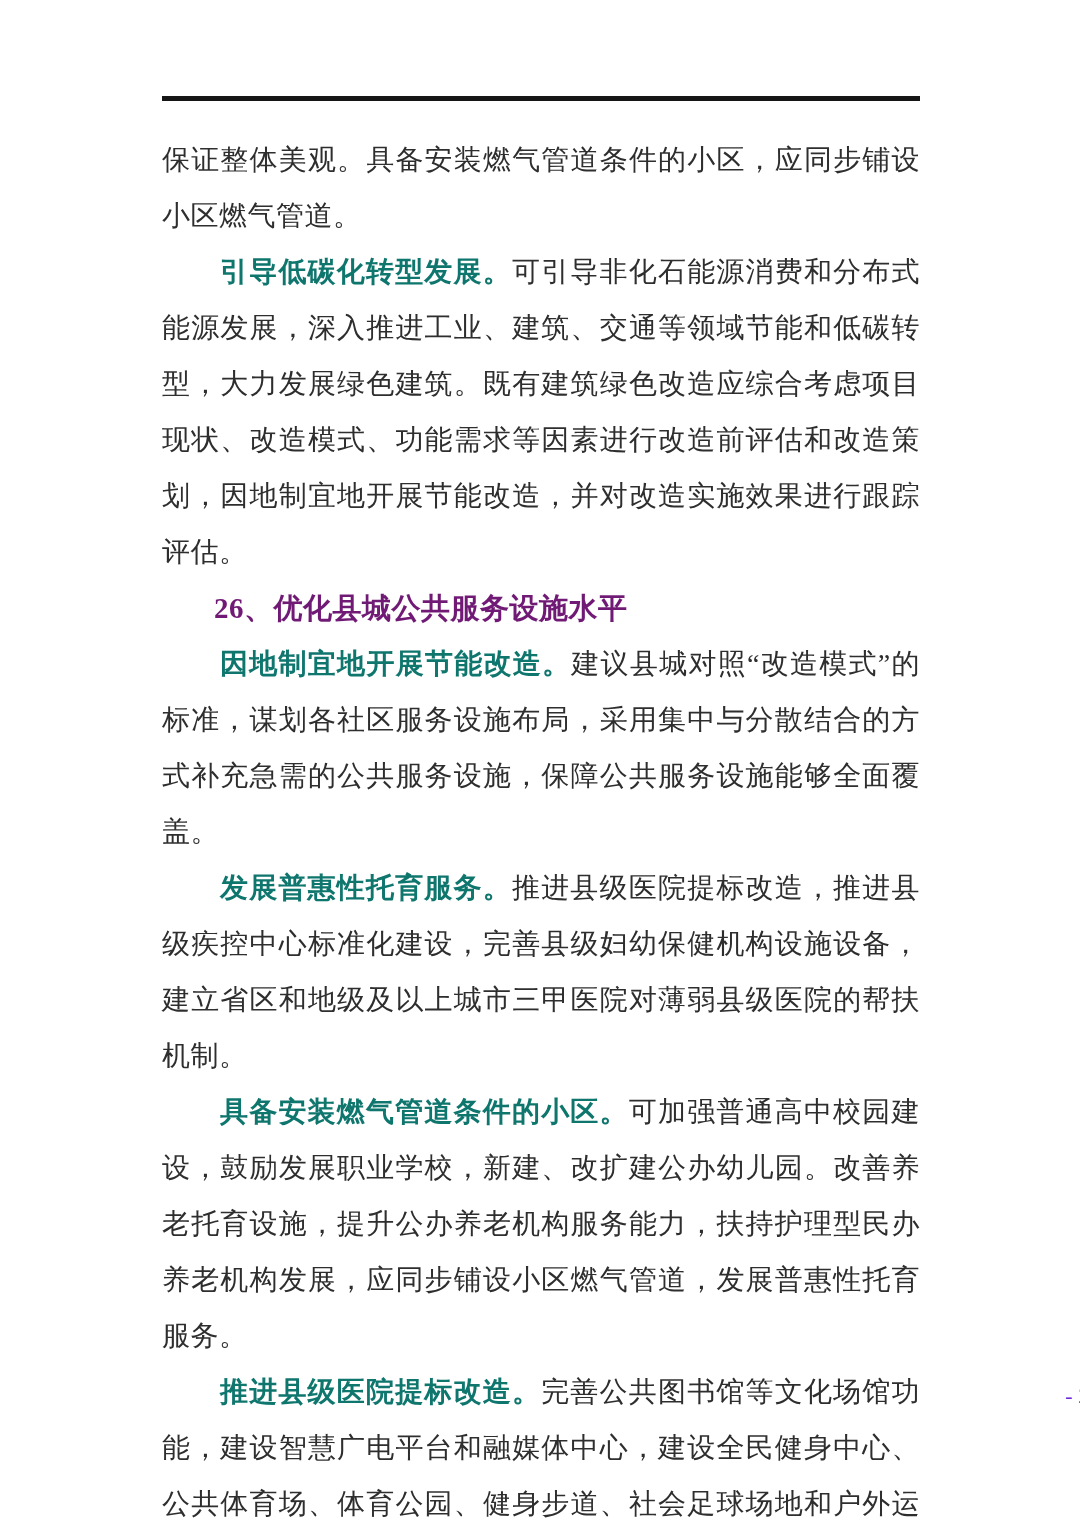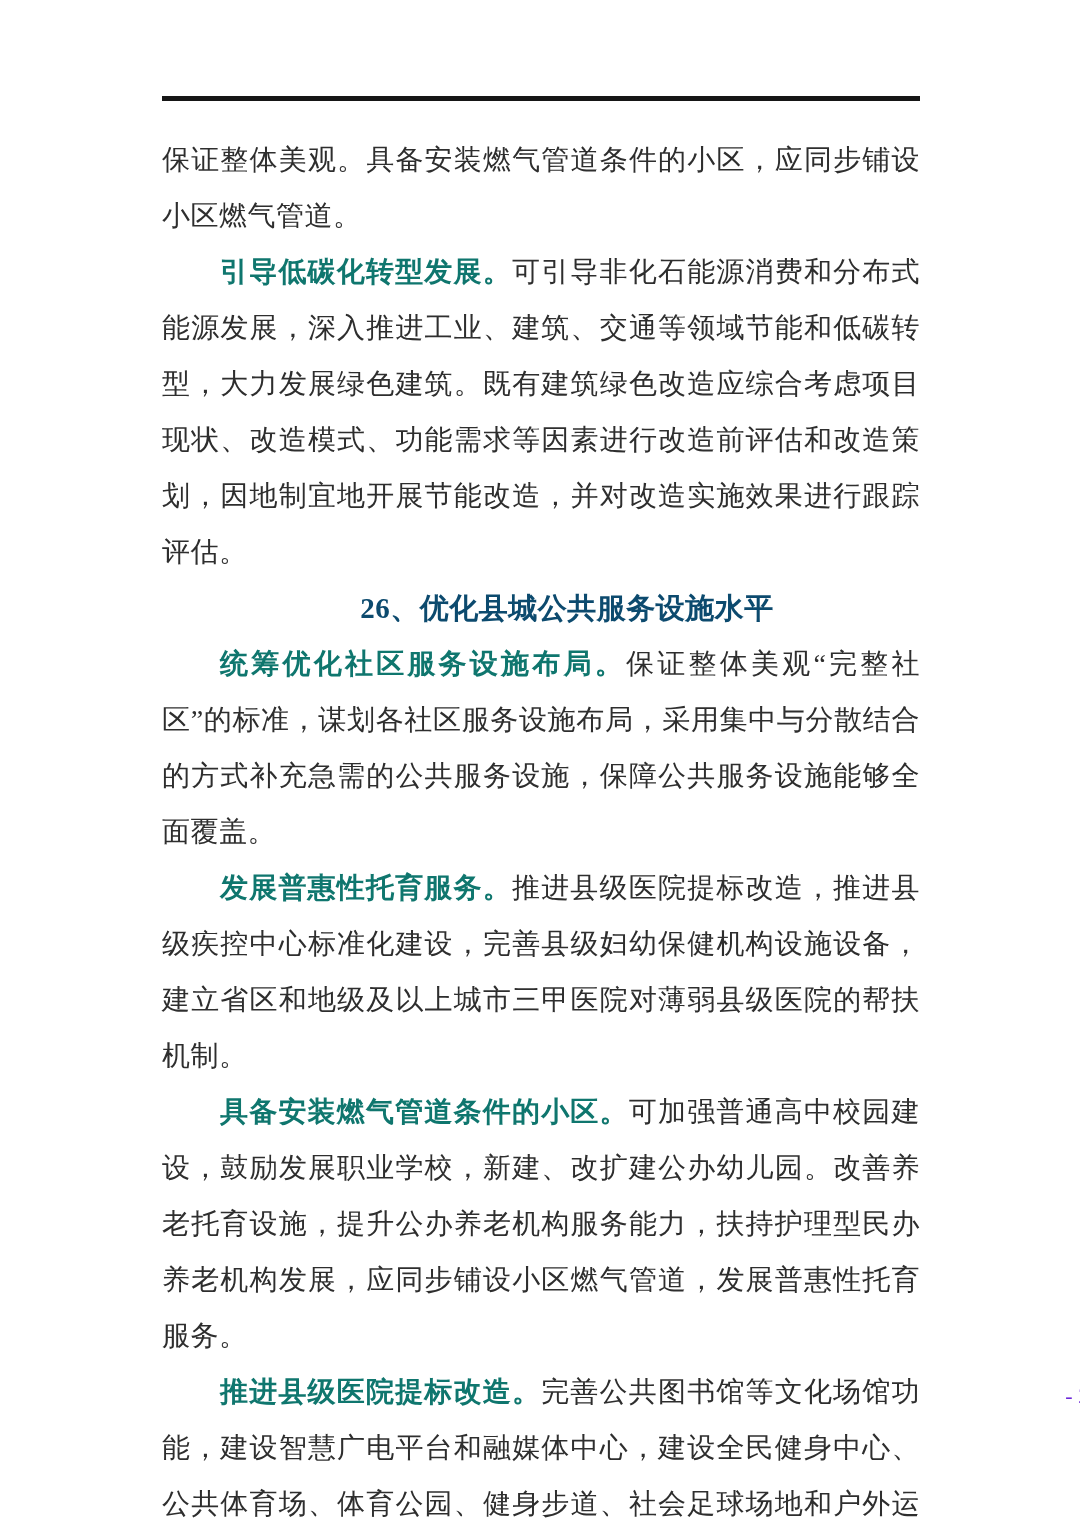--- a/index.html
+++ b/index.html
@@ -47,23 +47,23 @@
   .lead {
     font-weight: bold;
     color: #0f766e;
   }
   .section-heading {
     margin: 0;
     padding: 0;
     font-size: 29px;
     line-height: 56px;
     font-weight: bold;
-    color: #0c4a6e;
+    color: #701a75;
     text-indent: 52px;
-    text-align: center;
+    text-align: left;
   }
   .page-number {
     position: absolute;
     left: 0;
     top: 1382px;
     width: 100%;
     text-align: right;
     font-size: 22px;
     line-height: 28px;
     color: #6d28d9;
@@ -78,21 +78,21 @@
   <div class="header-rule"></div>
 
   <div class="content">
 
     <p class="continuation"><span>保证整体美观。具备安装燃气管道条件的小区，应同步铺设小区燃气管道。</span></p>
 
     <p><span class="lead">引导低碳化转型发展。</span><span>可引导非化石能源消费和分布式能源发展，深入推进工业、建筑、交通等领域节能和低碳转型，大力发展绿色建筑。既有建筑绿色改造应综合考虑项目现状、改造模式、功能需求等因素进行改造前评估和改造策划，因地制宜地开展节能改造，并对改造实施效果进行跟踪评估。</span></p>
 
     <h2 class="section-heading">26、优化县城公共服务设施水平</h2>
 
-    <p><span class="lead">统筹优化社区服务设施布局。</span><span>保证整体美观“完整社区”的标准，谋划各社区服务设施布局，采用集中与分散结合的方式补充急需的公共服务设施，保障公共服务设施能够全面覆盖。</span></p>
+    <p><span class="lead">因地制宜地开展节能改造。</span><span>建议县城对照“改造模式”的标准，谋划各社区服务设施布局，采用集中与分散结合的方式补充急需的公共服务设施，保障公共服务设施能够全面覆盖。</span></p>
 
     <p><span class="lead">发展普惠性托育服务。</span><span>推进县级医院提标改造，推进县级疾控中心标准化建设，完善县级妇幼保健机构设施设备，建立省区和地级及以上城市三甲医院对薄弱县级医院的帮扶机制。</span></p>
 
     <p><span class="lead">具备安装燃气管道条件的小区。</span><span>可加强普通高中校园建设，鼓励发展职业学校，新建、改扩建公办幼儿园。改善养老托育设施，提升公办养老机构服务能力，扶持护理型民办养老机构发展，应同步铺设小区燃气管道，发展普惠性托育服务。</span></p>
 
     <p><span class="lead">推进县级医院提标改造。</span><span>完善公共图书馆等文化场馆功能，建设智慧广电平台和融媒体中心，建设全民健身中心、公共体育场、体育公园、健身步道、社会足球场地和户外运动公共服务设施，完善游客服务中心和旅游道路。</span></p>
 
   </div>
 
   <div class="page-number">- 22 -</div>

